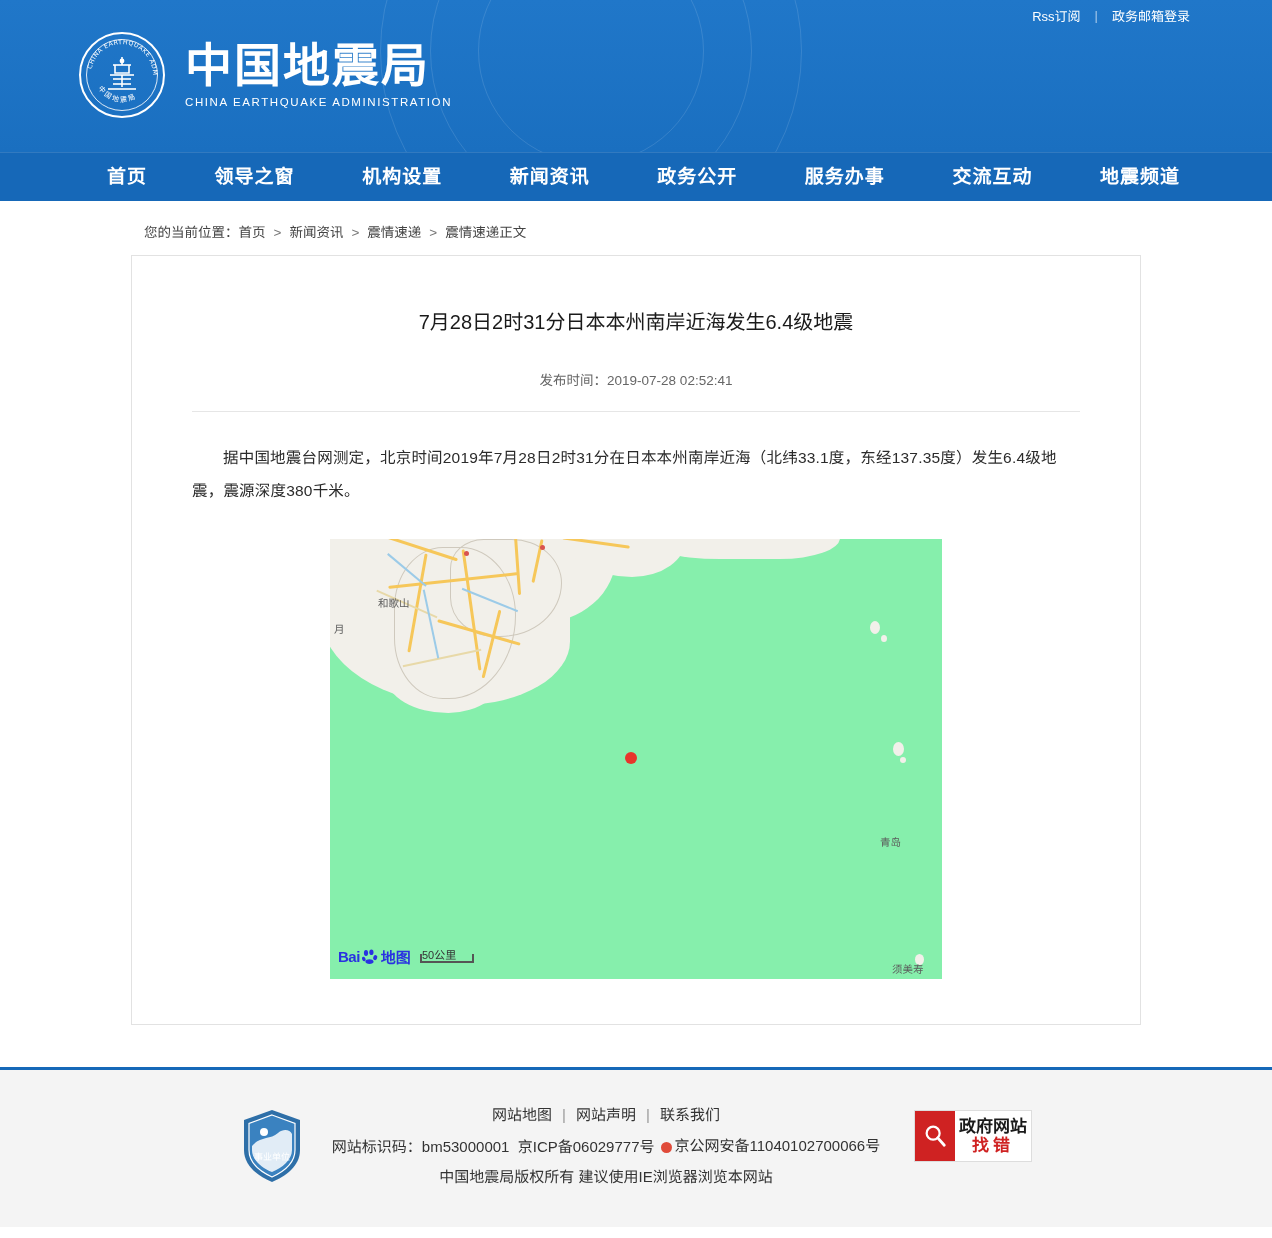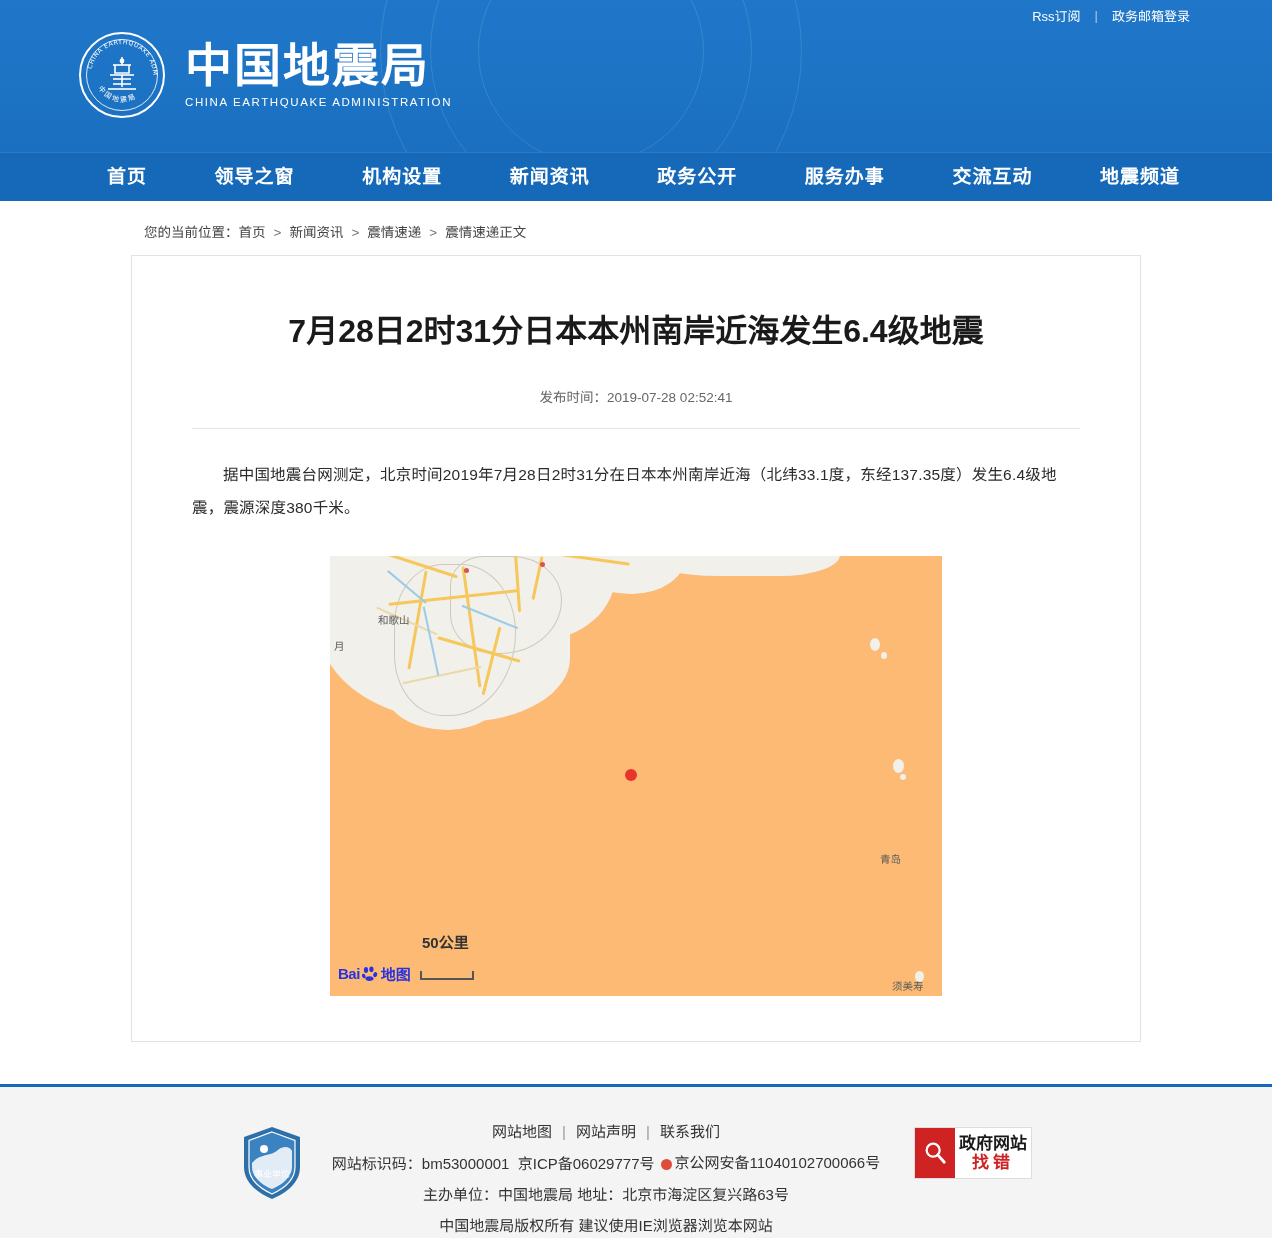--- a/index.html
+++ b/index.html
@@ -177,22 +177,22 @@
   
   .card {
     border: 1px solid #e2e2e2;
     background: #fff;
     padding: 40px 60px 45px 60px;
     box-sizing: border-box;
     margin-bottom: 42px;
   }
   .art-title {
     text-align: center;
-    font-size: 32px;
-    font-weight: bold;
+    font-size: 20px;
+    font-weight: normal;
     color: #1a1a1a;
     line-height: 1.45;
     margin: 12px 0 0 0;
     font-family: "Liberation Sans", "DejaVu Sans", sans-serif;
   }
   .art-meta {
     text-align: center;
     font-size: 13.5px;
     color: #666;
     margin-top: 32px;
@@ -207,21 +207,21 @@
     text-indent: 2em;
     letter-spacing: 0.2px;
   }
 
   
   .map-holder {
     margin: 32px auto 0 auto;
     width: 612px;
     height: 440px;
     position: relative;
-    background: #fdba74;
+    background: #86efac;
     overflow: hidden;
   }
   .land {
     position: absolute;
     background: #f2f0ea;
   }
   .map-land-main {
     left: -10px;
     top: -12px;
     width: 250px;
@@ -312,24 +312,23 @@
     bottom: 16px;
     width: 50px;
     border-bottom: 2px solid #555;
     border-left: 2px solid #555;
     border-right: 2px solid #555;
     height: 7px;
   }
   .scale-text {
     position: absolute;
     left: 92px;
-    bottom: 44px;
-    font-size: 15px;
+    bottom: 17px;
+    font-size: 11px;
     color: #333;
-    font-weight: bold;
   }
 
   
   .footer {
     border-top: 3px solid #1668b8;
     background: #f4f4f4;
     padding: 30px 0 34px 0;
     margin-top: 0;
   }
   .footer-inner {
@@ -573,21 +572,20 @@
     <div class="footer-text">
       <div>
         <a href="#">网站地图</a><span class="sep">|</span><a href="#">网站声明</a><span class="sep">|</span><a href="#">联系我们</a>
       </div>
       <div>
         <span>网站标识码：</span><span>bm53000001</span>&nbsp;&nbsp;<a href="#">京ICP备06029777号</a><span class="police">
             <span class="police-dot"></span>
             <span>京公网安备11040102700066号</span>
           </span>
       </div>
-      <div>主办单位：中国地震局   地址：北京市海淀区复兴路63号</div>
       <div>中国地震局版权所有   建议使用IE浏览器浏览本网站</div>
     </div>
 
     <div class="gov-badge">
       <div class="red">
         <svg viewBox="0 0 28 28" width="26" height="26">
           <circle cx="12" cy="11" r="7" fill="none" stroke="#ffffff" stroke-width="2.4"></circle>
           <path d="M17 16 L24 24" stroke="#ffffff" stroke-width="3" stroke-linecap="round"></path>
         </svg>
       </div>

